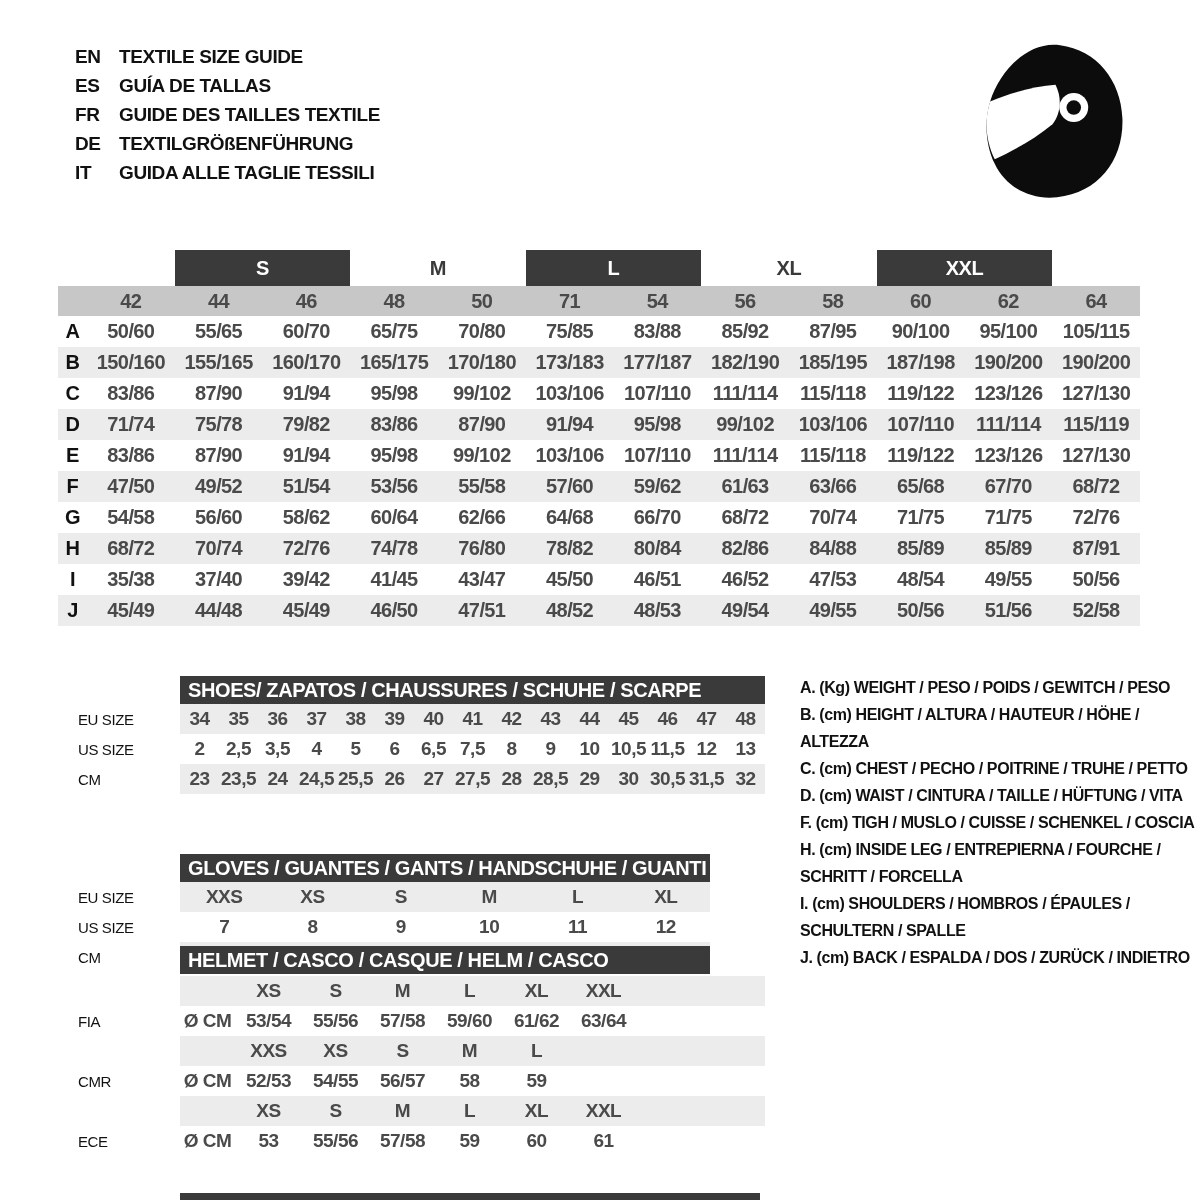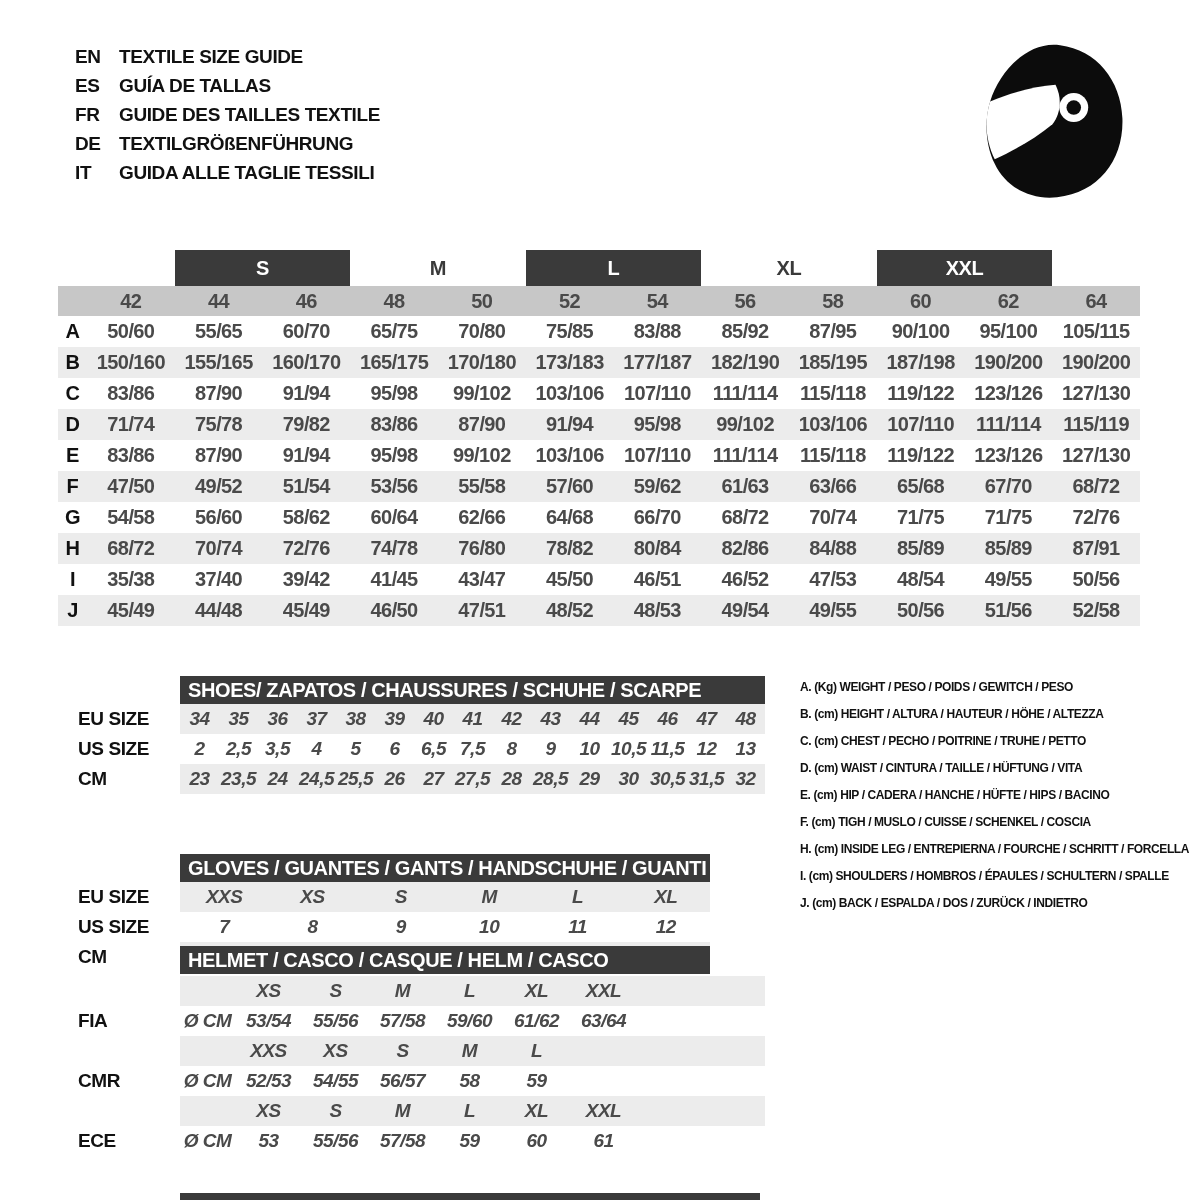--- a/index.html
+++ b/index.html
@@ -28,36 +28,36 @@
   .mrow{height:31px;align-items:center;}
   .mrow.shaded{background:var(--shade);}
   .mletter{font-weight:700;font-size:20px;color:var(--ink);text-align:center;letter-spacing:-0.4px;}
   .mcell{text-align:center;font-weight:700;font-size:20px;color:var(--val);letter-spacing:-0.6px;}
 
   
   .subtbl{position:absolute;}
   .sub-bar{margin-left:120px;height:28px;background:var(--dark);color:#fff;font-weight:700;
            font-size:20px;line-height:28px;padding-left:8px;letter-spacing:-0.4px;white-space:nowrap;}
   .srow{display:flex;height:30px;align-items:stretch;}
-  .rlabel{width:120px;display:flex;align-items:center;padding-left:18px;font-weight:700;font-size:19px;color:var(--ink);letter-spacing:-0.4px;}
-  .rband{flex:1;display:grid;align-items:center;font-style:italic;}
+  .rlabel{width:120px;display:flex;align-items:center;padding-left:18px;font-weight:400;font-size:15px;color:var(--ink);letter-spacing:-0.4px;}
+  .rband{flex:1;display:grid;align-items:center;}
   .rband.shaded{background:var(--shade);}
   .rband span{text-align:center;font-weight:700;font-size:19px;color:var(--val);letter-spacing:-0.5px;white-space:nowrap;}
   .shoes-band{grid-template-columns:repeat(15,1fr);}
   .gloves-band{grid-template-columns:repeat(6,1fr);}
   .helmet-band{grid-template-columns:55px repeat(6,67px);}
   .shoes{left:60px;top:676px;width:705px;}
   .gloves{left:60px;top:806px;width:650px;margin-top:48px;}
   .helm{left:60px;top:946px;width:705px;}
   .gloves .sub-bar,.helm .sub-bar{width:530px;}
   .helm .sub-bar{margin-bottom:2px;}
 
   
   .legend{position:absolute;left:800px;top:674px;width:395px;}
-  .legend p{font-weight:700;font-size:12px;line-height:27px;color:var(--ink);letter-spacing:-0.4px;}
+  .legend p{font-weight:700;font-size:16px;line-height:27px;color:var(--ink);letter-spacing:-0.4px;}
 
   
   .crop-bar{position:absolute;left:180px;top:1193px;width:580px;height:7px;background:var(--dark);}
 </style>
 </head>
 <body>
 
 <div class="page">
 
   <div class="langs">
@@ -98,21 +98,21 @@
         <span class="sgroup" style="grid-column: 9 / 11;">XL</span>
         <span class="sgroup boxed" style="grid-column: 11 / 13;">XXL</span>
       </div>
     <div class="grid13 numeric-row">
         <span></span>
         <span class="ncell">42</span>
         <span class="ncell">44</span>
         <span class="ncell">46</span>
         <span class="ncell">48</span>
         <span class="ncell">50</span>
-        <span class="ncell">52</span>
+        <span class="ncell">71</span>
         <span class="ncell">54</span>
         <span class="ncell">56</span>
         <span class="ncell">58</span>
         <span class="ncell">60</span>
         <span class="ncell">62</span>
         <span class="ncell">64</span>
       </div>
     <div>
         <div class="grid13 mrow">
           <span class="mletter">A</span>
@@ -446,21 +446,20 @@
           </div>
         </div>
       </div>
   </div>
 
   <div class="legend">
     <p>A. (Kg) WEIGHT / PESO / POIDS / GEWITCH / PESO</p>
     <p>B. (cm) HEIGHT / ALTURA / HAUTEUR / HÖHE / ALTEZZA</p>
     <p>C. (cm) CHEST / PECHO / POITRINE / TRUHE / PETTO</p>
     <p>D. (cm) WAIST / CINTURA / TAILLE / HÜFTUNG / VITA</p>
-    <p>E. (cm) HIP / CADERA / HANCHE / HÜFTE / HIPS / BACINO</p>
     <p>F. (cm) TIGH / MUSLO / CUISSE / SCHENKEL / COSCIA</p>
     <p>H. (cm) INSIDE LEG / ENTREPIERNA / FOURCHE / SCHRITT / FORCELLA</p>
     <p>I. (cm) SHOULDERS / HOMBROS / ÉPAULES / SCHULTERN / SPALLE</p>
     <p>J. (cm) BACK / ESPALDA / DOS / ZURÜCK / INDIETRO</p>
   </div>
 
   <div class="crop-bar"></div>
 
 </div>
 

